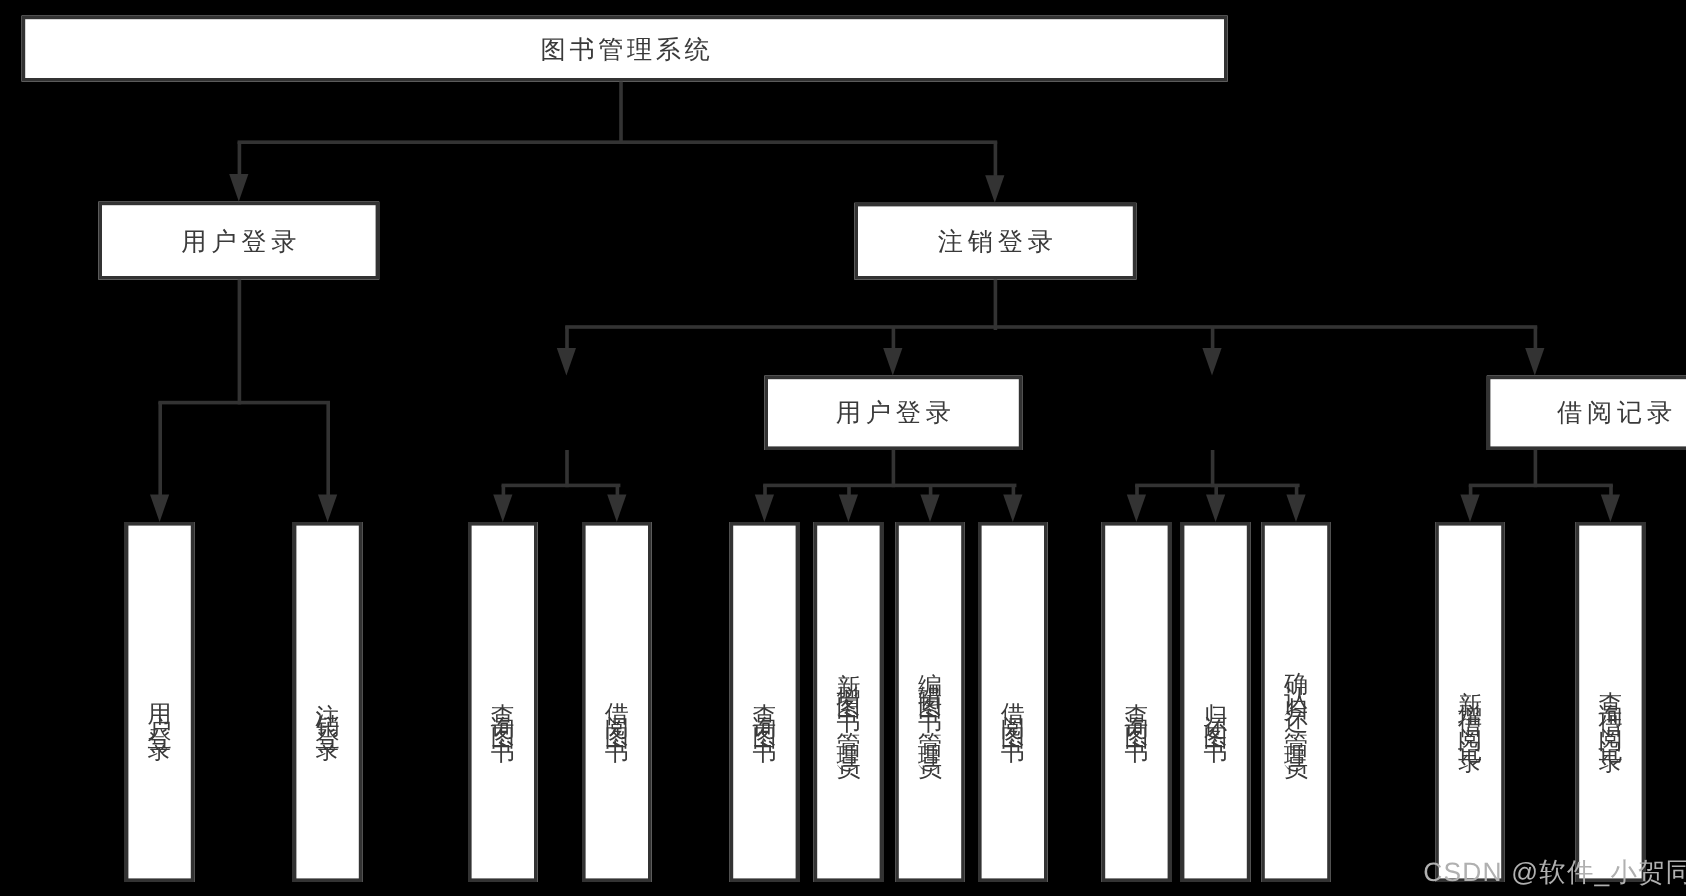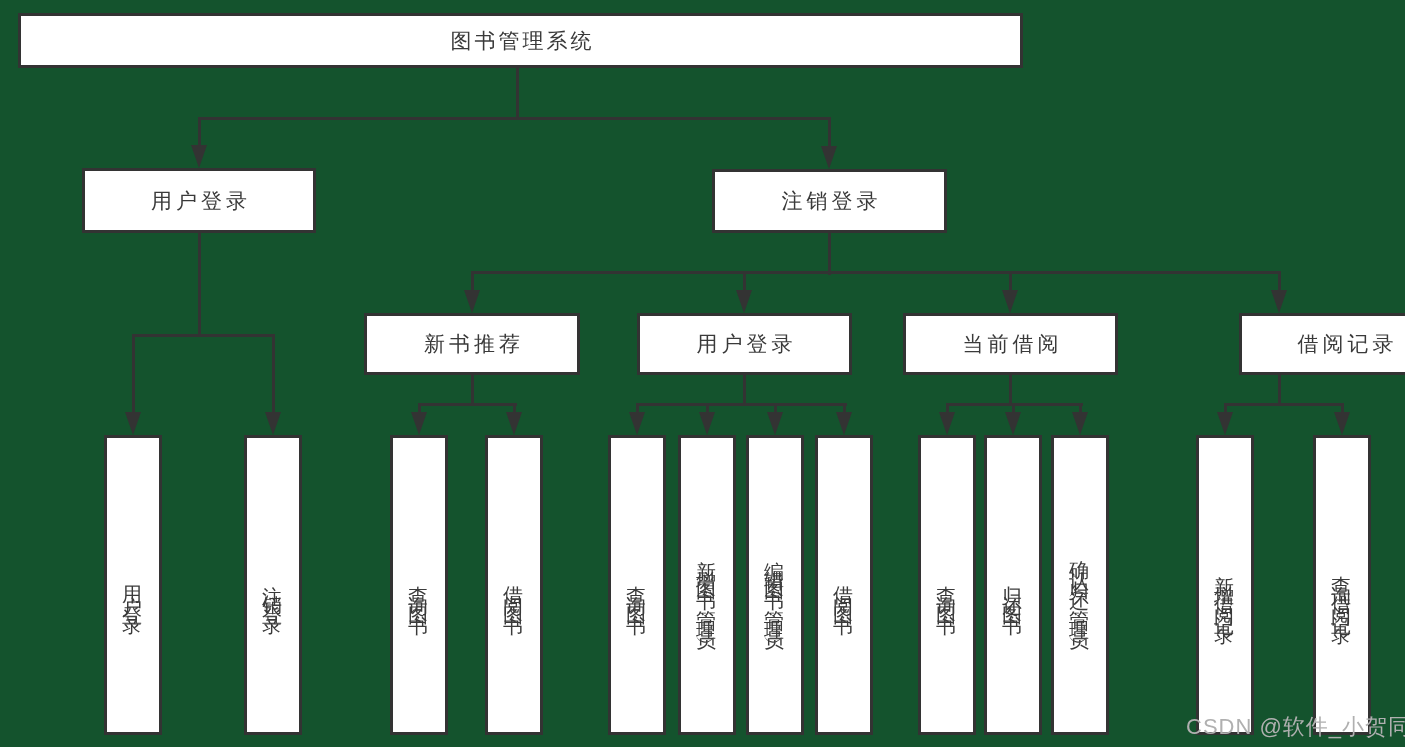--- a/index.html
+++ b/index.html
@@ -1,19 +1,19 @@
 <!DOCTYPE html>
 <html><head>
 <meta charset="utf-8">
 <style>
   html,body{margin:0;padding:0;background:#ffffff;}
   #canvas{
     position:relative;
     width:1405px;height:747px;
-    background:#14532d;
+    background:#000000;
     font-family:"Liberation Sans", sans-serif;
     color:#3a3a3a;
     overflow:hidden;
   }
   .node{
     position:absolute;
     background:#ffffff;
     border:3px solid #333333;
     box-sizing:border-box;
     display:flex;
@@ -63,31 +63,25 @@
   </div>
 
   <div class="node" style="left:82px;top:168px;width:234px;height:65px;">
     <span class="hlabel">用户登录</span>
   </div>
 
   <div class="node" style="left:712px;top:169px;width:235px;height:64px;">
     <span class="hlabel">注销登录</span>
   </div>
 
-  <div class="node" style="left:364px;top:313px;width:216px;height:62px;">
-    <span class="hlabel">新书推荐</span>
-  </div>
 
   <div class="node" style="left:637px;top:313px;width:215px;height:62px;">
     <span class="hlabel">用户登录</span>
   </div>
 
-  <div class="node" style="left:903px;top:313px;width:215px;height:62px;">
-    <span class="hlabel">当前借阅</span>
-  </div>
 
   <div class="node" style="left:1239px;top:313px;width:213px;height:62px;">
     <span class="hlabel">借阅记录</span>
   </div>
 
   <div class="node leaf" style="left:104px;top:435px;width:58px;height:300px;">
     <span class="vlabel">用户登录</span>
   </div>
   <div class="node leaf" style="left:244px;top:435px;width:58px;height:300px;">
     <span class="vlabel">注销登录</span>

